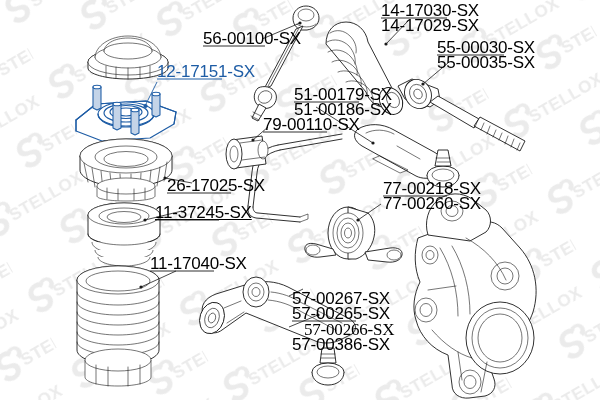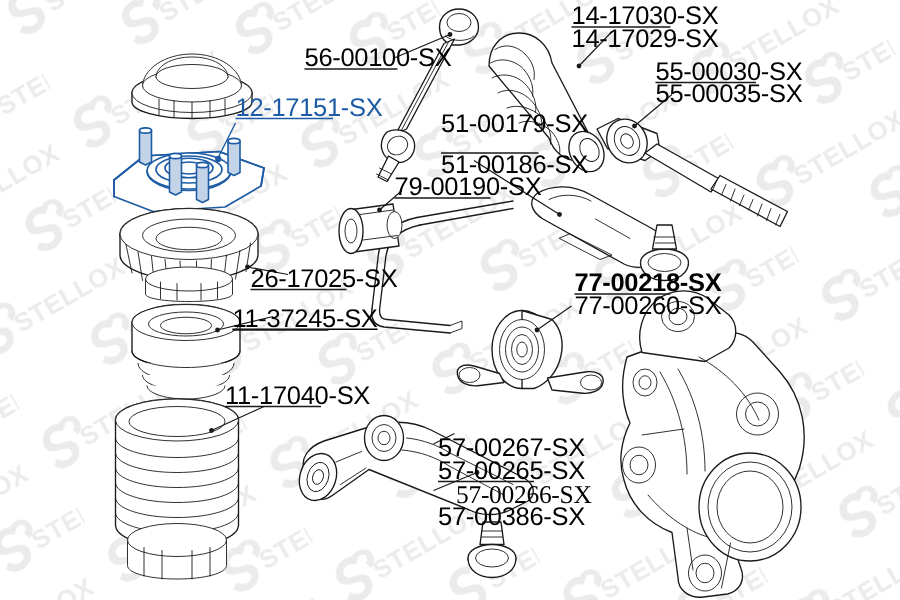--- a/index.html
+++ b/index.html
@@ -341,32 +341,32 @@
     <div class="lbl" style="left:203px;top:33px;">56-00100-SX</div>
 
     <div class="lbl hl" style="left:157px;top:66px;">12-17151-SX</div>
 
     <div class="lbl" style="left:381px;top:5px;">14-17030-SX</div>
     <div class="lbl" style="left:381px;top:20px;">14-17029-SX</div>
 
     <div class="lbl" style="left:437px;top:42px;">55-00030-SX</div>
     <div class="lbl" style="left:437px;top:57px;">55-00035-SX</div>
 
-    <div class="lbl" style="left:294px;top:77px;">51-00179-SX</div>
+    <div class="lbl" style="left:294px;top:89px;">51-00179-SX</div>
     <div class="lbl" style="left:294px;top:104px;">51-00186-SX</div>
 
-    <div class="lbl" style="left:263px;top:119px;">79-00190-SX</div>
+    <div class="lbl" style="left:263px;top:119px;">79-00110-SX</div>
 
     <div class="lbl" style="left:167px;top:180px;">26-17025-SX</div>
 
     <div class="lbl" style="left:155px;top:207px;text-decoration:underline;">11-37245-SX</div>
 
     <div class="lbl" style="left:150px;top:258px;">11-17040-SX</div>
 
-    <div class="lbl" style="left:383px;top:183px;font-weight:bold;">77-00218-SX</div>
+    <div class="lbl" style="left:383px;top:183px;">77-00218-SX</div>
     <div class="lbl" style="left:383px;top:198px;">77-00260-SX</div>
 
     <div class="lbl" style="left:292px;top:293px;">57-00267-SX</div>
     <div class="lbl" style="left:292px;top:308px;">57-00265-SX</div>
     <div class="lbl" style="left:304px;top:324px;font-family:Liberation Serif, serif;">57-00266-SX</div>
     <div class="lbl" style="left:292px;top:339px;">57-00386-SX</div>
   </div>
 
   <svg style="position:absolute;left:0;top:0;z-index:4;pointer-events:none;" width="600" height="400" viewBox="0 0 600 400">
     <g stroke="#1a1a1a" stroke-width="0.9" fill="none">

